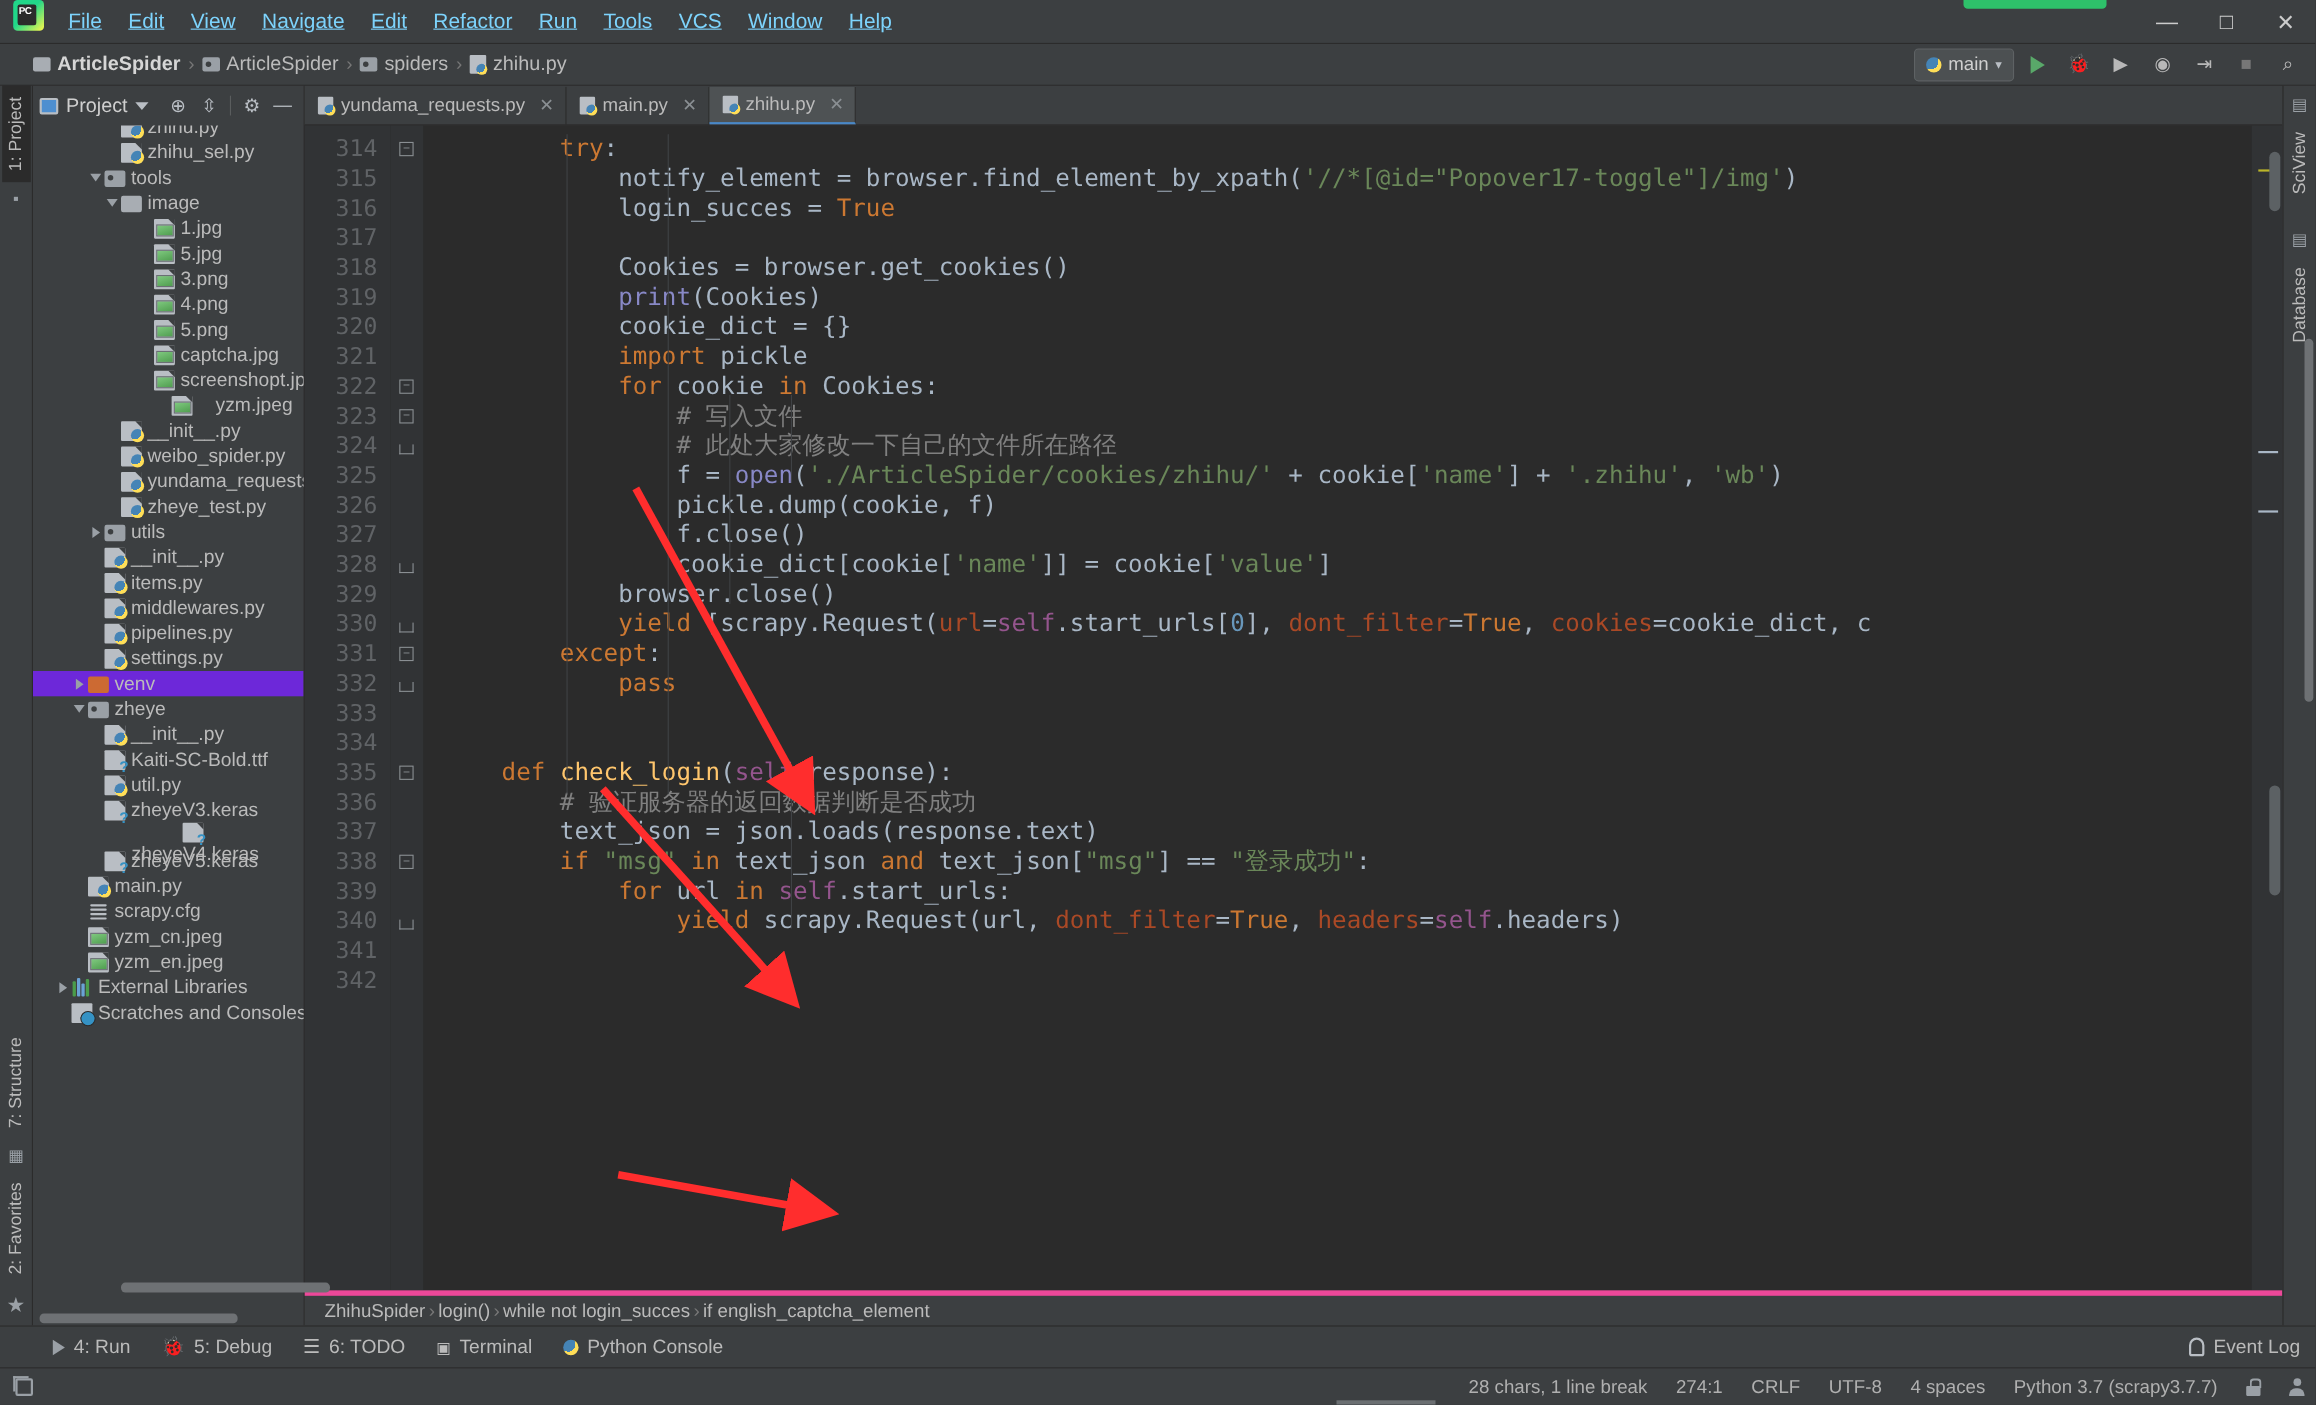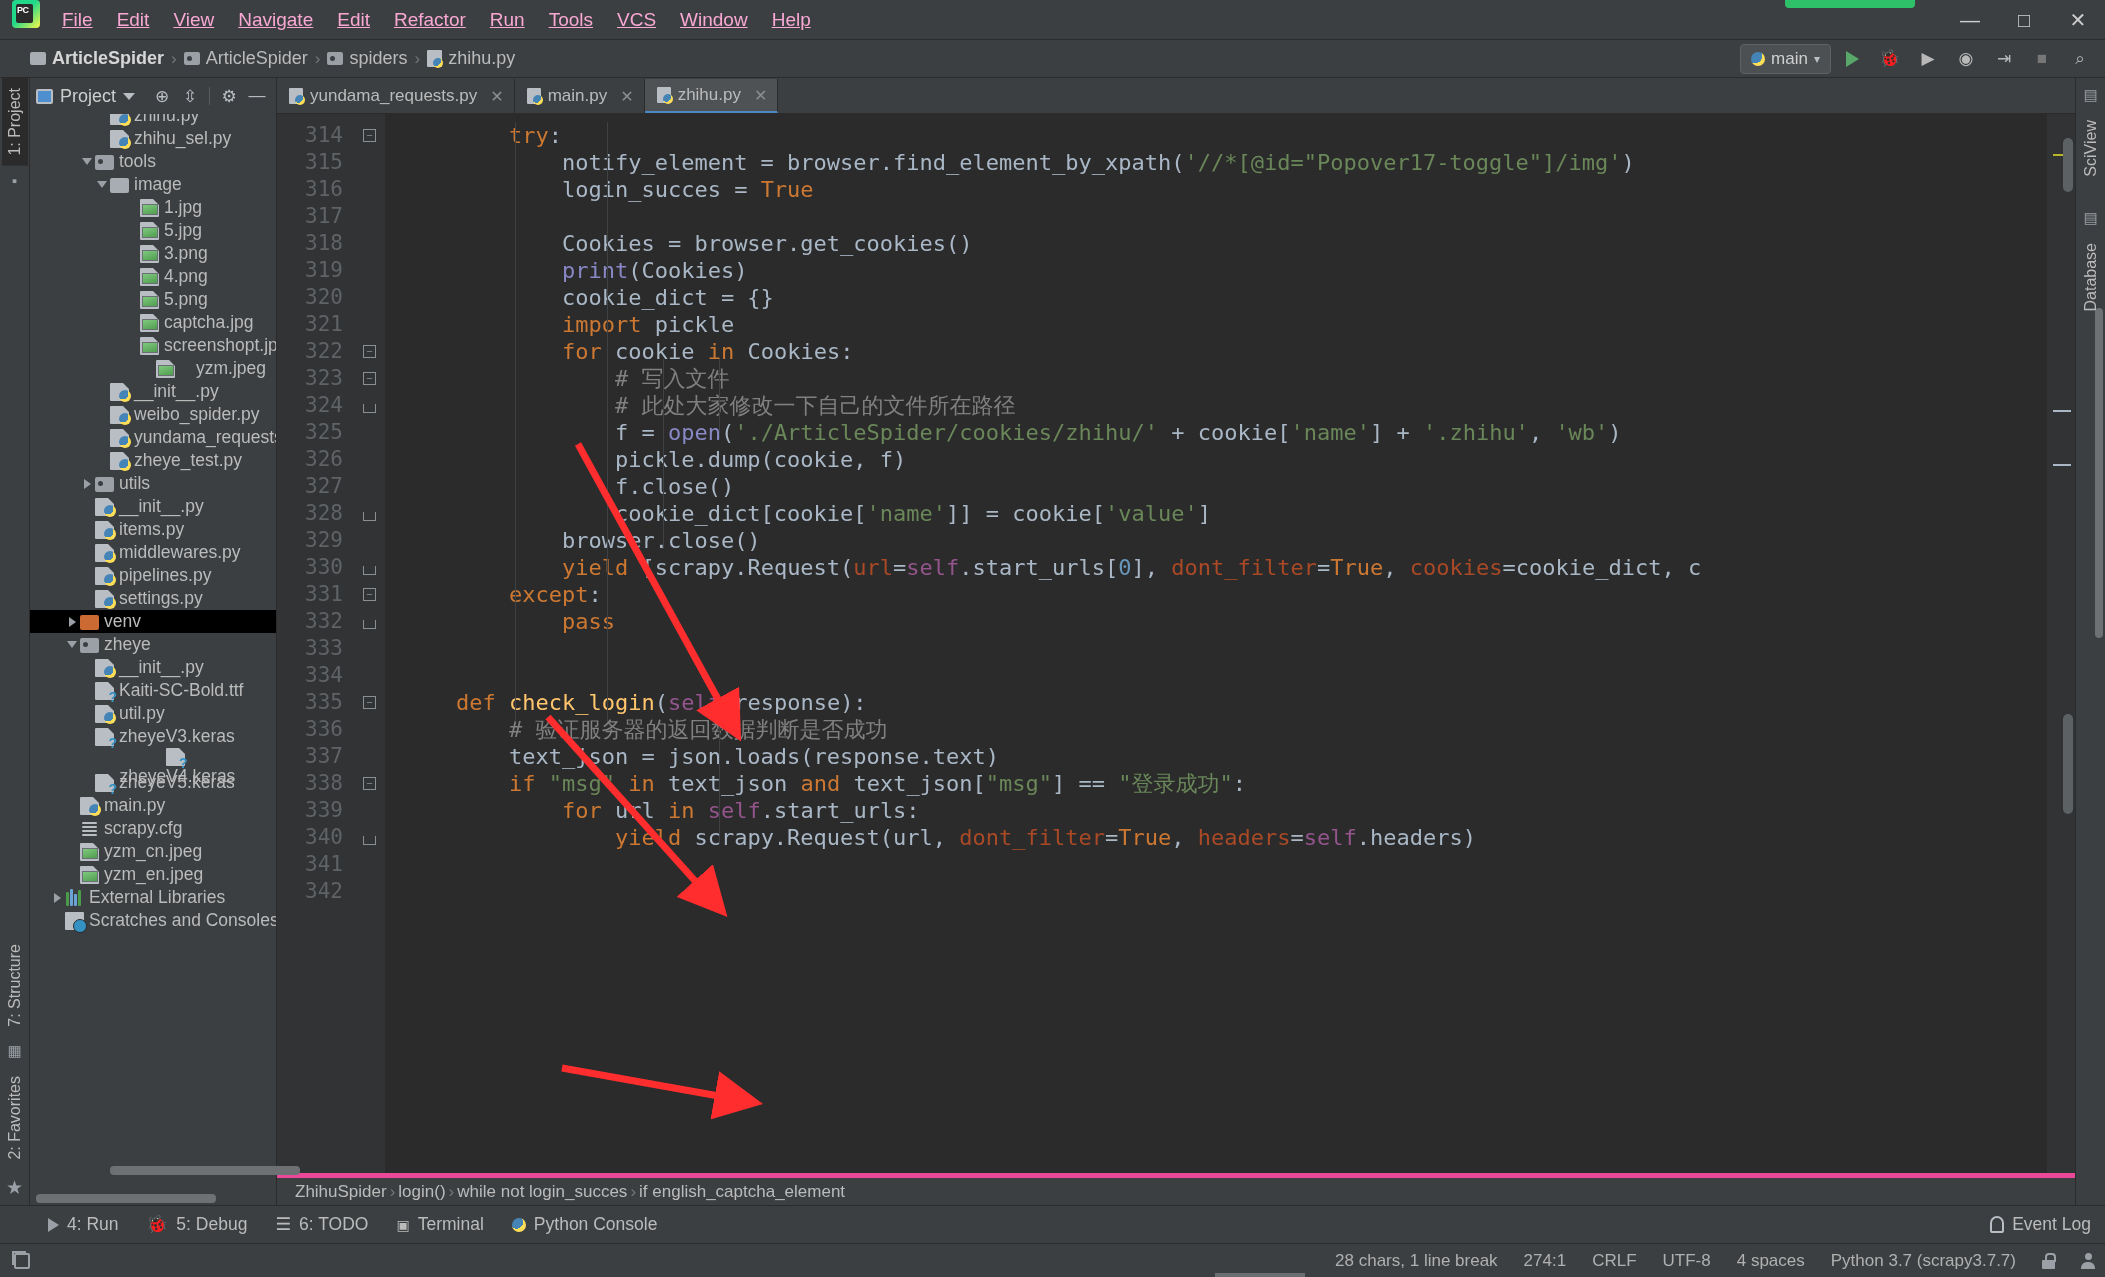--- a/index.html
+++ b/index.html
@@ -17,21 +17,21 @@
     height: 40px; background: #3c3f41; display: flex; align-items: center;
     border-bottom: 1px solid #2b2b2b; position: relative; flex: none;
   }
   .pc-logo { width: 28px; height: 40px; margin: 0 10px 0 12px; position: relative; flex: none; }
   .pc-logo .sq1 { position:absolute; left:0; top:0; width:28px; height:28px; border-radius:4px;
     background: linear-gradient(135deg,#21d789 0%, #21d789 45%, #fcf84a 100%); }
   .pc-logo .sq2 { position:absolute; left:4px; top:4px; width:17px; height:19px; background:#2b2b2b; border-radius:2px;}
   .pc-logo .txt { position:absolute; left:5px; top:5px; font-size:9px; color:#fff; font-weight:bold; letter-spacing:-0.5px;}
   .menubar { display: flex; align-items: center; }
   .menu-item {
-    padding: 4px 12px; font-size: 19px; color: #f9a8d4; cursor: default; white-space: nowrap;
+    padding: 4px 12px; font-size: 19px; color: #7dd3fc; cursor: default; white-space: nowrap;
   }
   .menu-item u { text-decoration: underline; }
   .win-title {
     position: absolute; left: 0; right: 0; text-align: center;
     font-size: 18px; color: #a0a0a0; pointer-events: none;
   }
   .win-ctrls { position:absolute; right: 0; top:0; height:40px; display:flex; align-items:center; }
   .win-btn { width: 54px; height: 40px; display:flex; align-items:center; justify-content:center;
     font-size: 20px; color: #cccccc; }
   .green-tab { position:absolute; right: 190px; top:-10px; width: 130px; height: 18px;
@@ -85,21 +85,21 @@
   .pp-title { display:flex; align-items:center; gap:7px; font-size:18px; color:#cfcfcf; }
   .pp-sqicon { width:17px;height:15px; background:#4e8fd0; border:2px solid #b9bec4; border-radius:2px;}
   .caret-dn { width:0;height:0;border-left:6px solid transparent;border-right:6px solid transparent;
      border-top:7px solid #b9bec4; }
   .pp-tools { margin-left:auto; display:flex; align-items:center; gap:2px;}
   .pp-ic { width:26px;height:26px; display:flex;align-items:center;justify-content:center;
      color:#b9bec4; font-size:17px; border-radius:3px;}
   .pp-divider { width:1px; height:18px; background:#5a5d5e; margin: 0 4px;}
   .tree { flex:1; overflow:hidden; position:relative; font-size:17.5px; padding-top:2px;}
   .trow { display:flex; align-items:center; height:23px; white-space:nowrap; padding-left:4px; }
-  .trow.sel { background:#000000; }
+  .trow.sel { background:#6d28d9; }
   .arrow { width:16px; flex:none; display:flex; align-items:center; justify-content:center; }
   .arrow .a-r { width:0;height:0;border-left:7px solid #9aa0a6;border-top:5px solid transparent;border-bottom:5px solid transparent;}
   .arrow .a-d { width:0;height:0;border-top:7px solid #9aa0a6;border-left:5px solid transparent;border-right:5px solid transparent;}
   .ti { width:19px; height:18px; flex:none; margin-right:5px; position:relative;}
   
   .ti.py { background:#b9bec4; border-radius:1px; }
   .ti.py:before { content:''; position:absolute; right:0; top:0; border-top:6px solid #3c3f41;
      border-left:6px solid transparent; }
   .ti.py:after { content:''; position:absolute; right:-2px; bottom:-1px; width:12px;height:12px;
      background: radial-gradient(circle at 32% 30%, #4584b6 48%, #ffde57 48%); border-radius:50%; }

